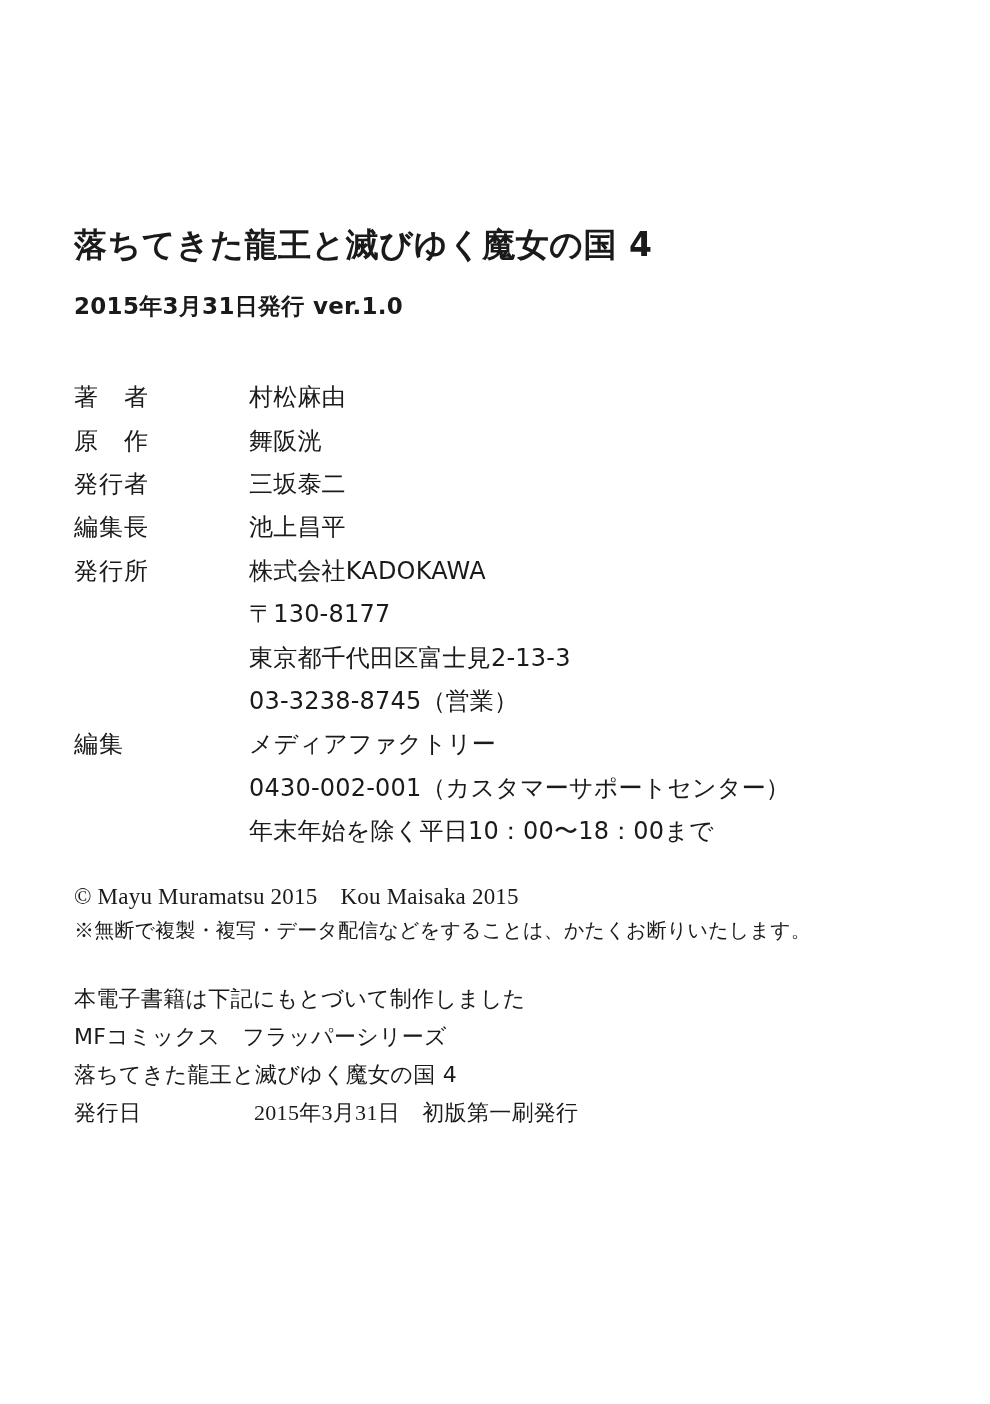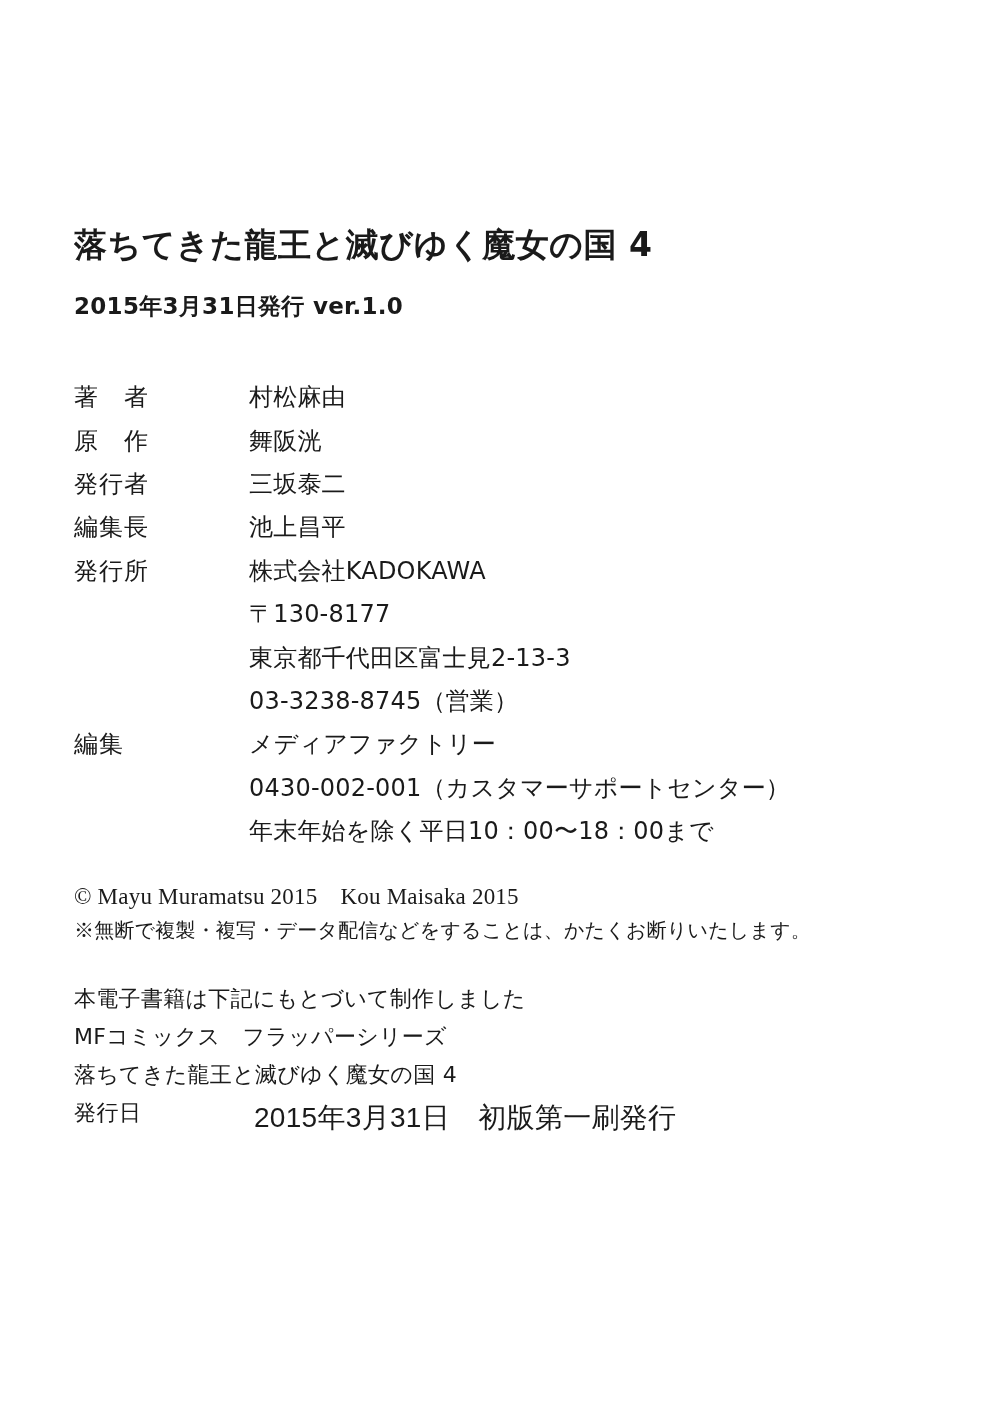--- a/index.html
+++ b/index.html
@@ -108,22 +108,22 @@
   }
   .source-row .sl {
     width: 180px;
     flex: 0 0 180px;
     font-family: "DejaVu Sans", "Liberation Sans", sans-serif;
     font-size: 22px;
     line-height: 1.72;
     letter-spacing: 0.5px;
   }
   .source-row .sv {
-    font-family: Liberation Sans, sans-serif;
-    font-size: 28px;
+    font-family: Liberation Serif, serif;
+    font-size: 22px;
     line-height: 1.72;
     letter-spacing: 0.3px;
     white-space: pre;
   }
 </style>
 </head>
 <body>
 
 <div class="page">
   <div class="content">

